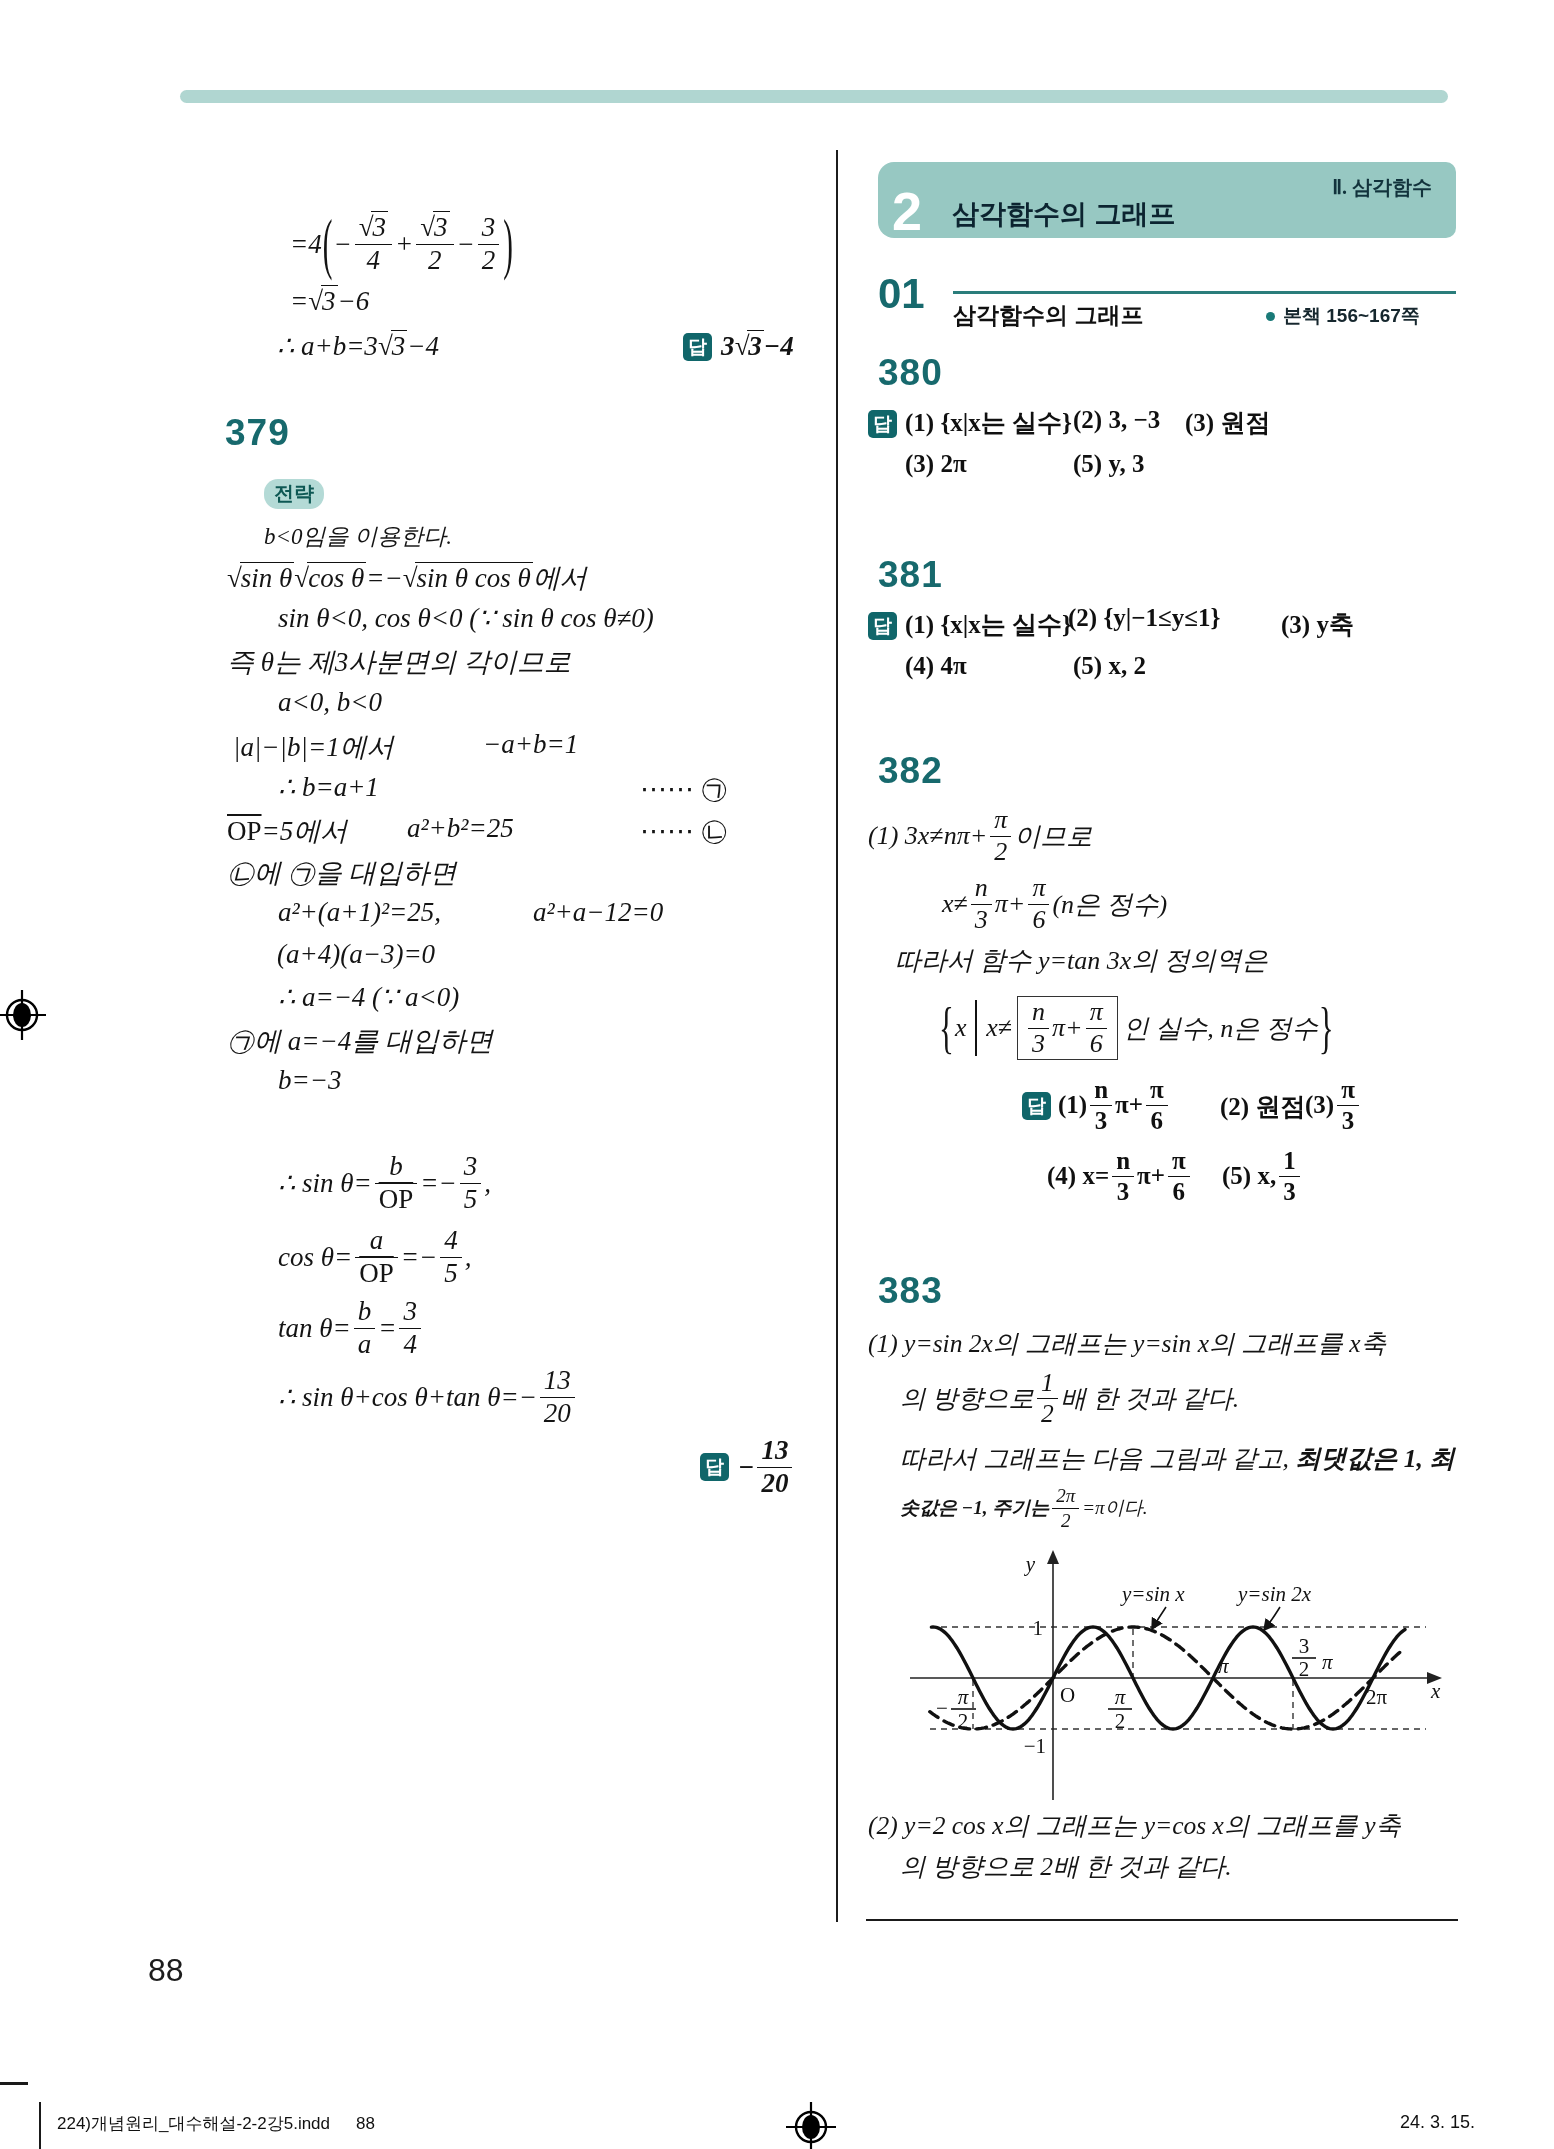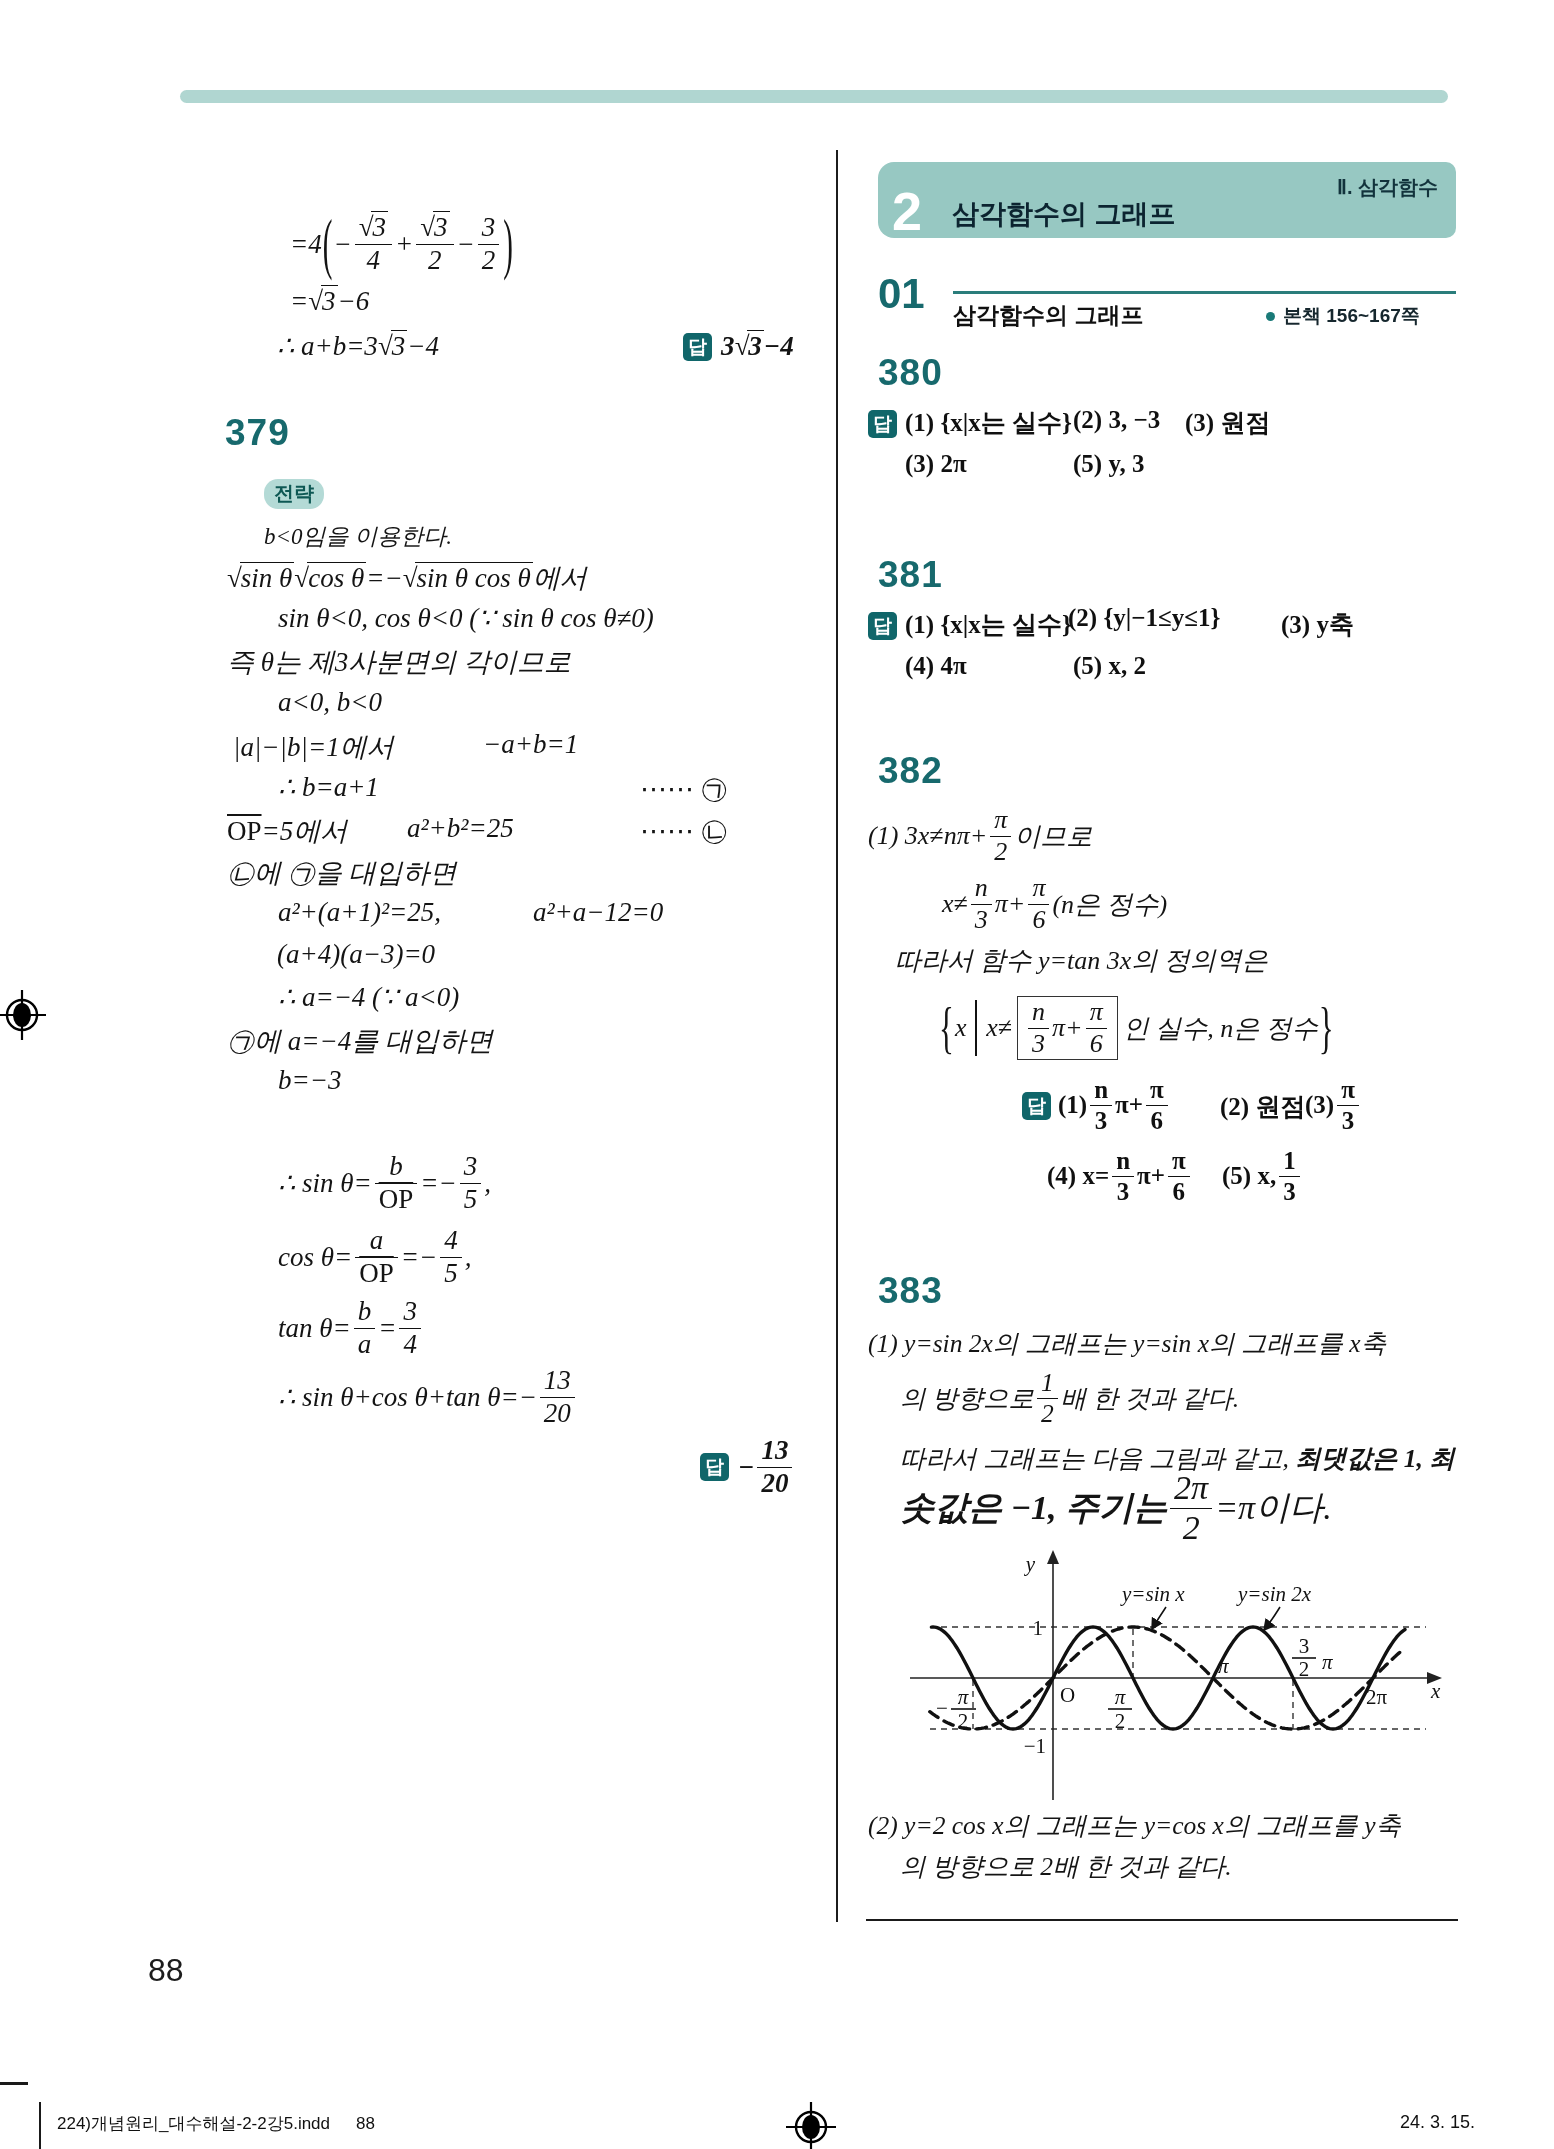--- a/index.html
+++ b/index.html
@@ -29,21 +29,21 @@
   .bb{display:inline-block;transform:scaleY(1.85);font-size:31px;font-style:normal;padding:0 1px;font-weight:400;}
   .sbar{display:inline-block;width:1.8px;height:56px;background:#111;margin:0 9px;}
   .boxed{display:inline-flex;align-items:center;border:1.7px solid #333;padding:2px 7px;margin:0 5px;}
   .topbar{position:absolute;left:180px;top:90px;width:1268px;height:13px;border-radius:7px;background:#b0d6d1;}
   .vdiv{position:absolute;left:836px;top:150px;width:2px;height:1772px;background:#1c1c1c;}
   .banner{position:absolute;left:878px;top:162px;width:578px;height:76px;background:#97c8c2;border-radius:16px 10px 10px 16px;}
   .banner .bnum{position:absolute;left:14px;top:22px;font-family:"Liberation Sans","DejaVu Sans",sans-serif;
           font-weight:800;font-size:54px;line-height:1;color:#ffffff;}
   .banner .btitle{position:absolute;left:74px;top:34px;font-family:"Liberation Sans","DejaVu Sans",sans-serif;
           font-weight:800;font-size:27px;color:#0c2430;}
-  .banner .bunit{position:absolute;right:18px;top:12px;font-family:Liberation Sans, sans-serif;
+  .banner .bunit{position:absolute;right:24px;top:12px;font-family:Liberation Serif, serif;
           font-weight:700;font-size:20px;color:#12333c;}
   .secnum{font-family:"Liberation Sans","DejaVu Sans",sans-serif;font-weight:800;font-size:42px;color:#17696d;}
   .secline{position:absolute;left:953px;top:291px;width:503px;height:3px;background:#2a7d7b;}
   .sectitle{font-family:"Liberation Sans","DejaVu Sans",sans-serif;font-weight:800;font-size:23px;color:#101010;}
   .secref{font-family:"Liberation Sans","DejaVu Sans",sans-serif;font-weight:700;font-size:19px;color:#16272e;}
   .refdot{display:inline-block;width:9px;height:9px;border-radius:50%;background:#1a7a78;margin-right:8px;}
   .kobold{font-weight:700;}
   .pageno{font-family:"Liberation Sans","DejaVu Sans",sans-serif;font-size:32px;color:#1c1c1c;}
   .foot{font-family:"Liberation Sans","DejaVu Sans",sans-serif;font-size:17px;color:#111;}
   .hr2{position:absolute;background:#1a1a1a;}
@@ -319,21 +319,21 @@
     <span>의 방향으로 </span>
     <span class="fr">
         <span class="n">1</span>
         <span class="d">2</span>
       </span>
     <span>배 한 것과 같다.</span>
   </div>
   <div class="ln math" style="left:900px;top:1441px;font-size:25.5px">
     <span>따라서 그래프는 다음 그림과 같고, </span><span class="kobold">최댓값은 1, 최</span>
   </div>
-  <div class="ln math fx" style="left:900px;top:1476px;height:64px;font-size:34px">
+  <div class="ln math fx" style="left:900px;top:1476px;height:64px;font-size:19px">
     <span class="kobold">솟값은 −1, 주기는 </span>
     <span class="fr">
         <span class="n">2π</span>
         <span class="d">2</span>
       </span>
     <span>=π이다.</span>
   </div>
 
   <svg id="sine-graph" style="position:absolute;left:900px;top:1545px" width="545" height="265" viewBox="0 0 545 265">
 

